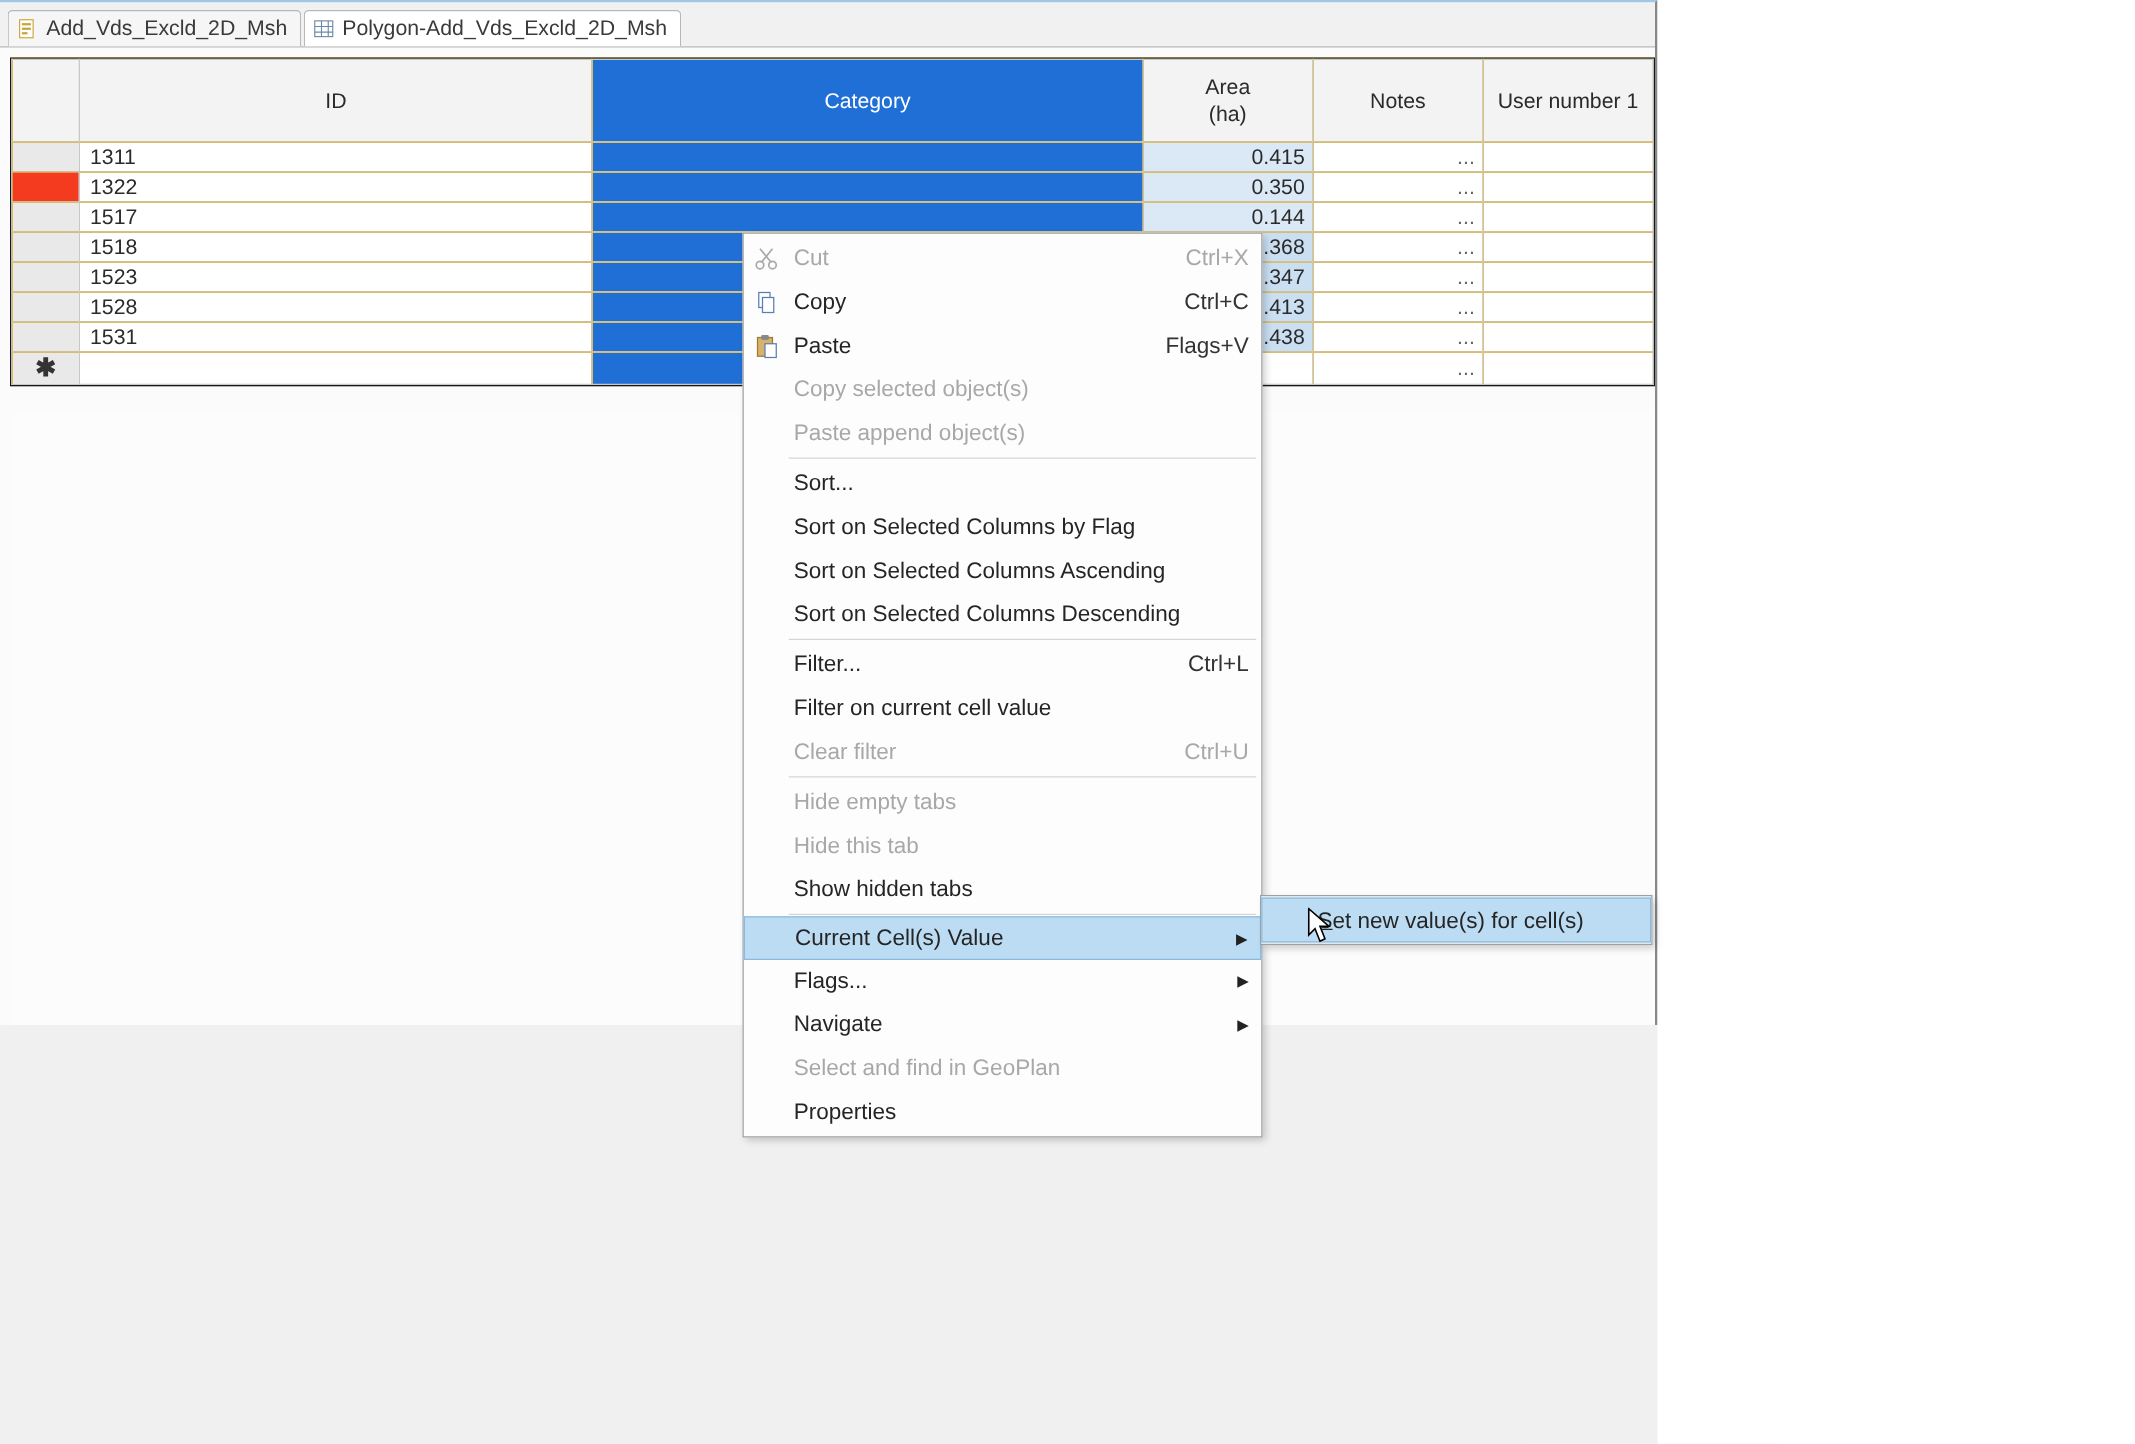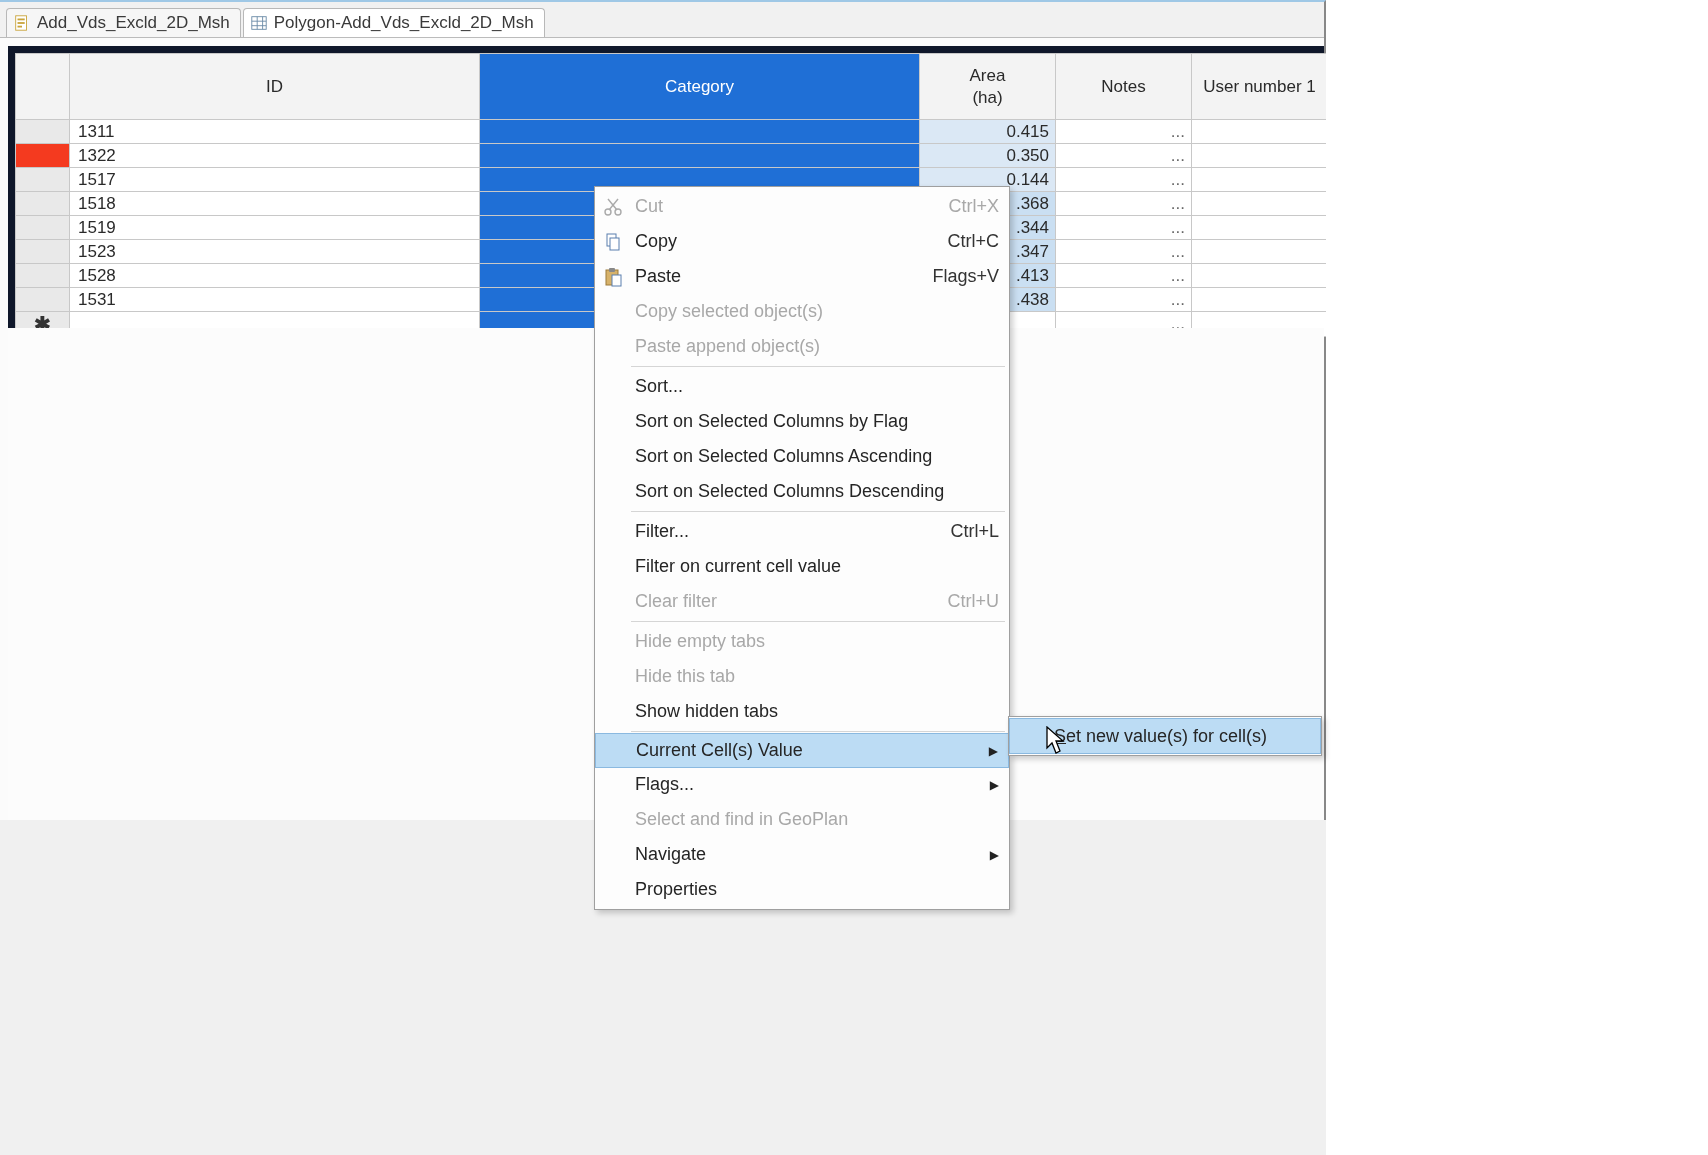--- a/index.html
+++ b/index.html
@@ -50,21 +50,21 @@
     color: #3a3a3a;
   }
   .tab.active { background: #ffffff; }
   .tab .ticon { width: 18px; height: 18px; }
   
   .grid-wrap {
     position: absolute;
     top: 44px; left: 8px;
     width: 1316px;
     background: #eab308;
-    border: 7px solid #0f172a;
+    border: 1px solid #0f172a;
   }
   table.grid {
     border-collapse: collapse;
     width: 100%;
     table-layout: fixed;
   }
   .grid th, .grid td {
     border: 1px solid #c8c8c8;
     padding: 0 6px;
     height: 24px;
@@ -250,28 +250,20 @@
           <tr>
             <td class="rowmark"></td>
             <td class="id">1518</td>
             <td class="cat"></td>
             <td class="area">.368</td>
             <td class="notes">...</td>
             <td class="user"></td>
           </tr>
           <tr>
             <td class="rowmark"></td>
-            <td class="id">1519</td>
-            <td class="cat"></td>
-            <td class="area">.344</td>
-            <td class="notes">...</td>
-            <td class="user"></td>
-          </tr>
-          <tr>
-            <td class="rowmark"></td>
             <td class="id">1523</td>
             <td class="cat"></td>
             <td class="area">.347</td>
             <td class="notes">...</td>
             <td class="user"></td>
           </tr>
           <tr>
             <td class="rowmark"></td>
             <td class="id">1528</td>
             <td class="cat"></td>
@@ -371,25 +363,25 @@
   <div class="mi">
       <span>Show hidden tabs</span>
     </div>
   <div class="sep"></div>
   <div class="mi highlight hasub">
       <span>Current Cell(s) Value</span>
     </div>
   <div class="mi hasub">
       <span>Flags...</span>
     </div>
-  <div class="mi disabled">
-      <span>Select and find in GeoPlan</span>
-    </div>
   <div class="mi hasub">
       <span>Navigate</span>
+    </div>
+  <div class="mi disabled">
+      <span>Select and find in GeoPlan</span>
     </div>
   <div class="mi">
       <span>Properties</span>
     </div>
 </div>
 
 <div class="submenu">
   <div class="mi highlight">
     <span><span class="underline">S</span><span>et new value(s) for cell(s)</span></span>
   </div>

